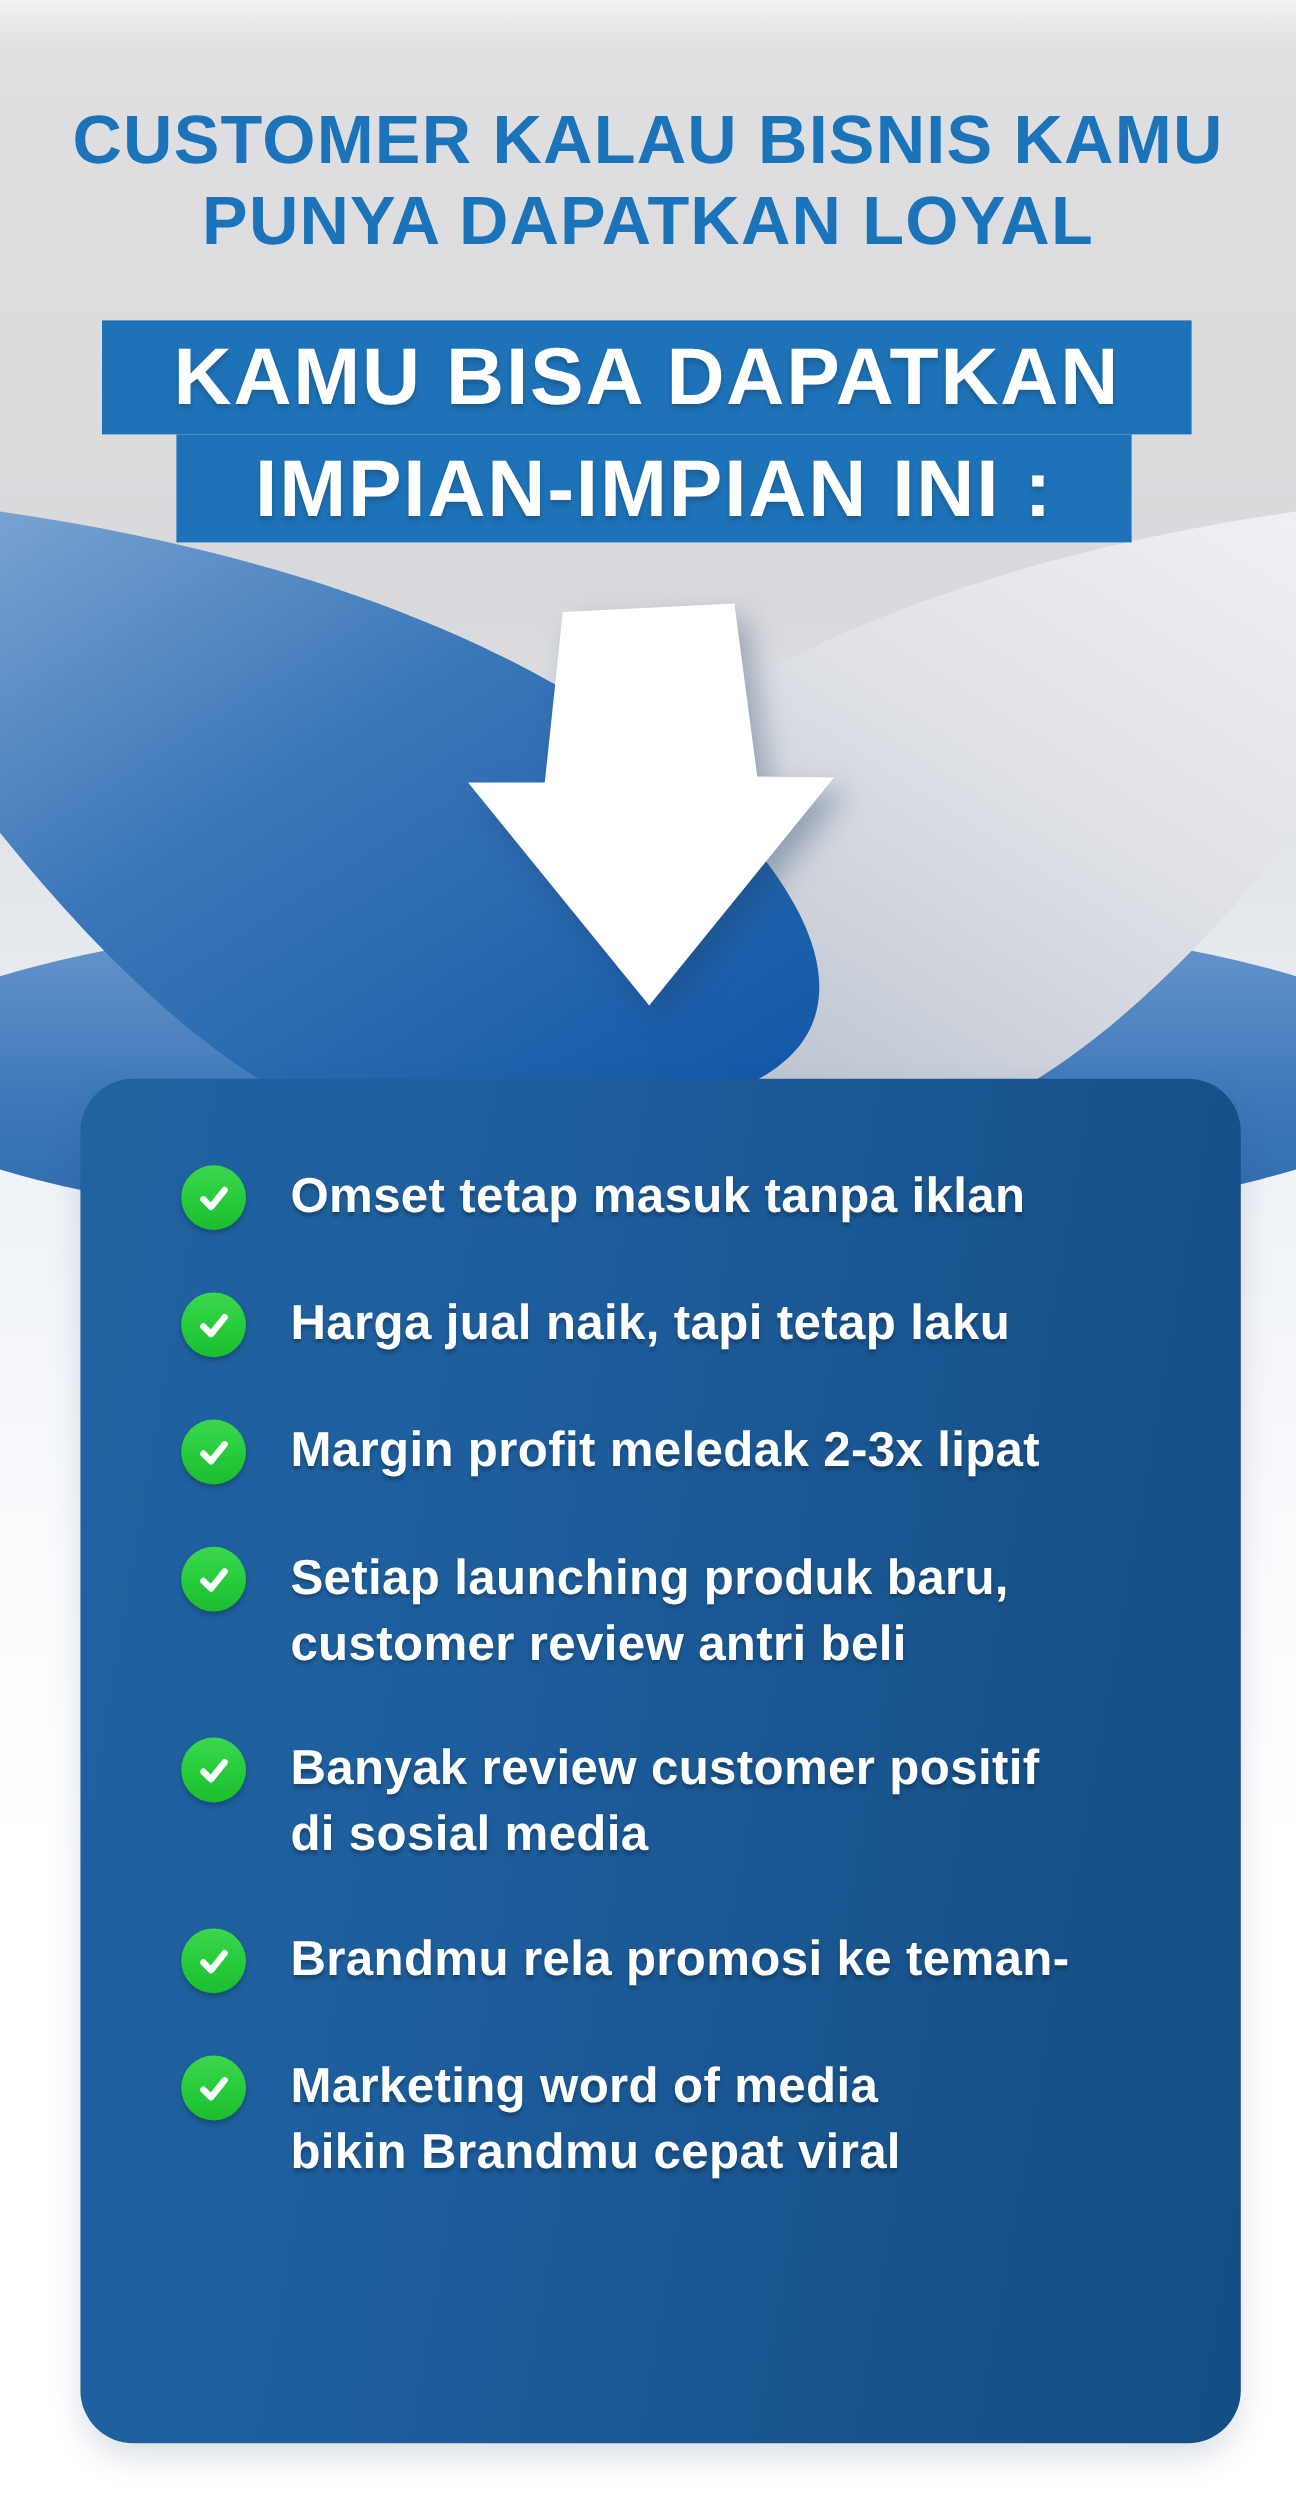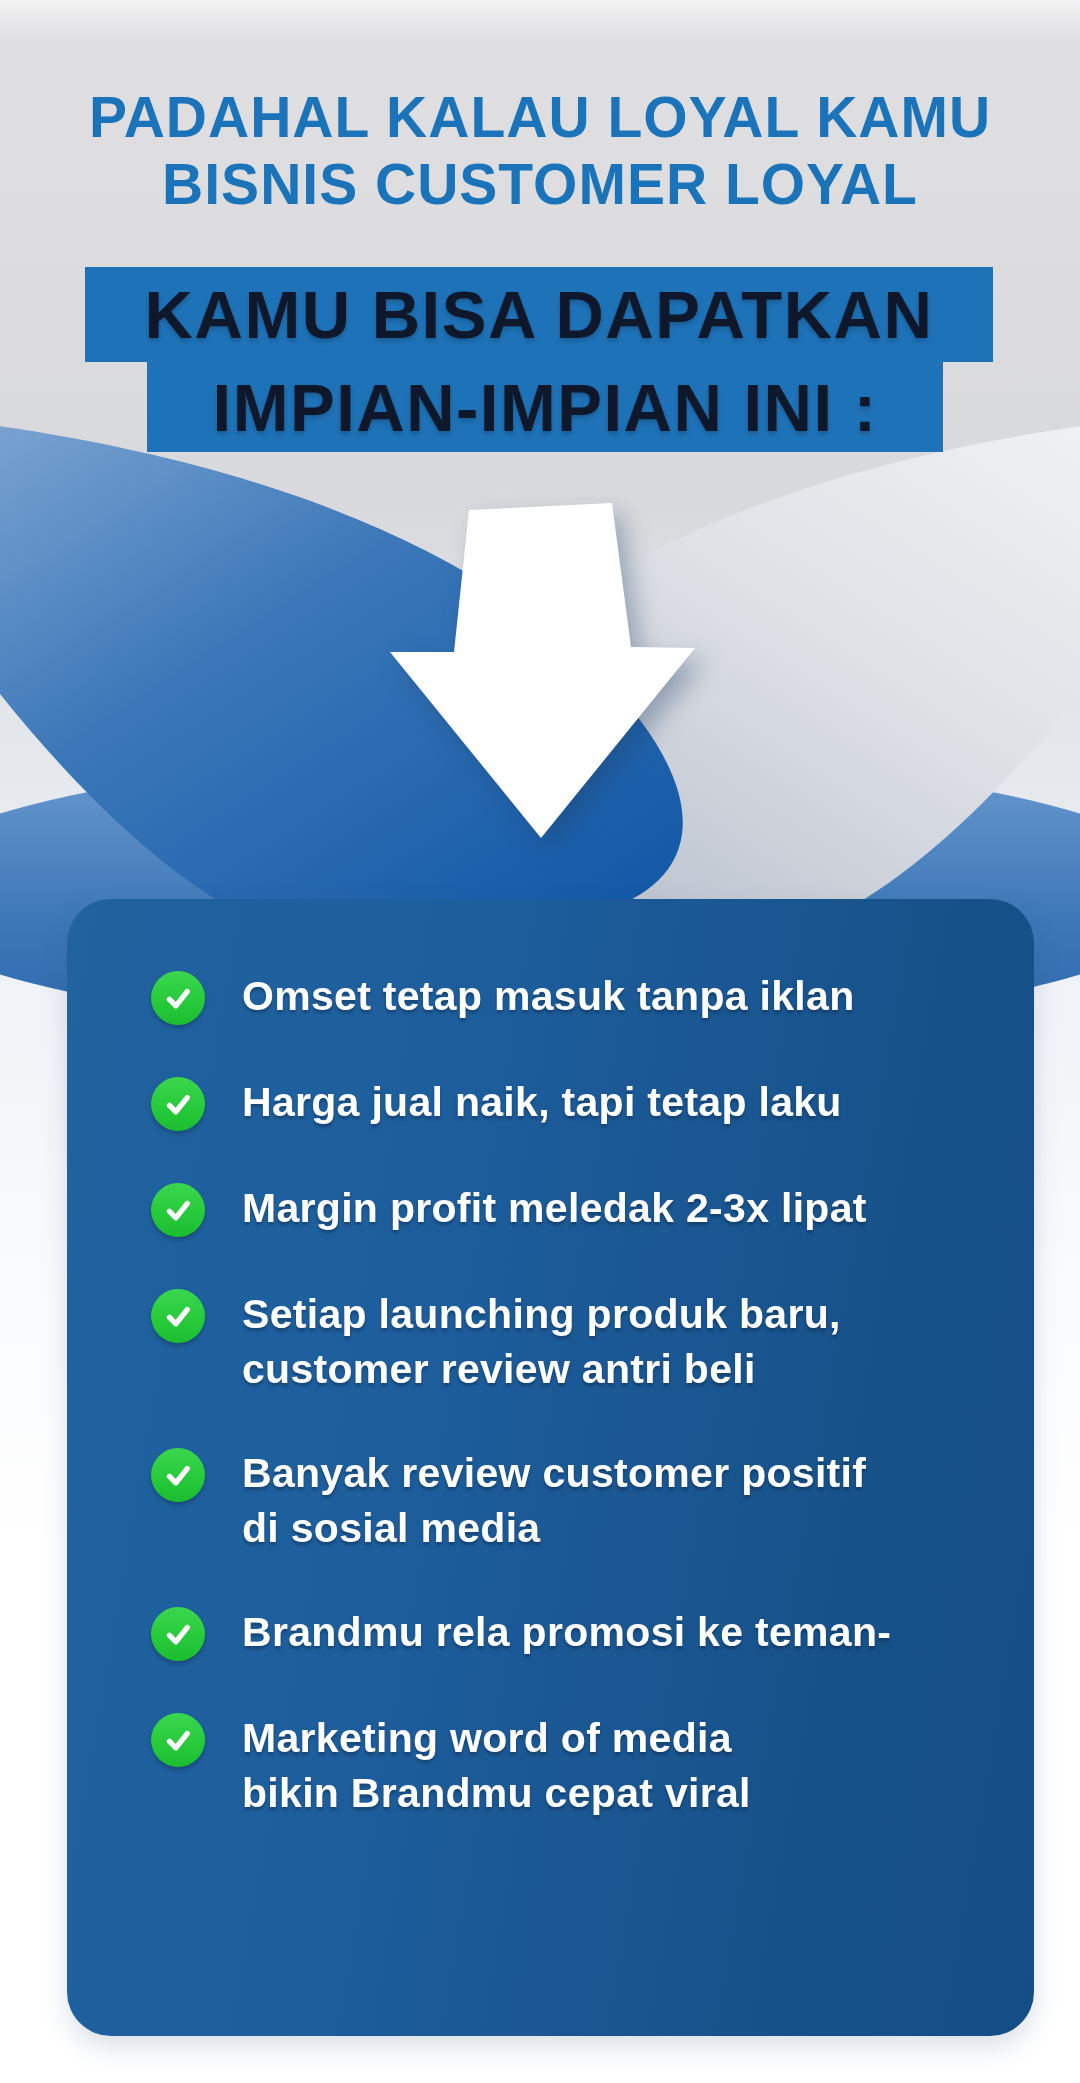--- a/index.html
+++ b/index.html
@@ -42,21 +42,21 @@
   
   .banner-bar{
     position:absolute;
     background:#1e72b7;
     display:flex;align-items:center;justify-content:center;
     z-index:2;
   }
   .banner-bar.first{left:85px;top:267px;width:908px;height:95px;}
   .banner-bar.second{left:147px;top:362px;width:796px;height:90px;}
   .banner-text{
-    color:#0f172a;
+    color:#ffffff;
     font-size:67px;font-weight:800;
     letter-spacing:1.5px;
     white-space:nowrap;
     text-shadow:0 3px 4px rgba(0,0,0,0.18);
   }
 
   
   .arrow-svg{
     position:absolute;left:350px;top:470px;width:380px;height:410px;
     z-index:3;pointer-events:none;
@@ -128,22 +128,22 @@
              C 940 565, 1060 430, 1150 300 Z"></path>
 
     <path fill="url(#gradBlue)" d="M -150 110
              C 250 140, 520 260, 640 420
              C 700 500, 700 570, 620 605
              C 520 650, 330 660, 250 618
              C 140 565, 20 430, -70 300 Z"></path>
   </svg>
 
   <div class="headline">
-    <div>PADAHAL KALAU LOYAL KAMU</div>
-    <div>BISNIS CUSTOMER LOYAL</div>
+    <div>CUSTOMER KALAU BISNIS KAMU</div>
+    <div>PUNYA DAPATKAN LOYAL</div>
   </div>
 
   <div class="banner-bar first">
     <span class="banner-text">KAMU BISA DAPATKAN</span>
   </div>
   <div class="banner-bar second">
     <span class="banner-text">IMPIAN-IMPIAN INI :</span>
   </div>
 
   <svg class="arrow-svg" viewBox="350 470 380 410" aria-hidden="true">

